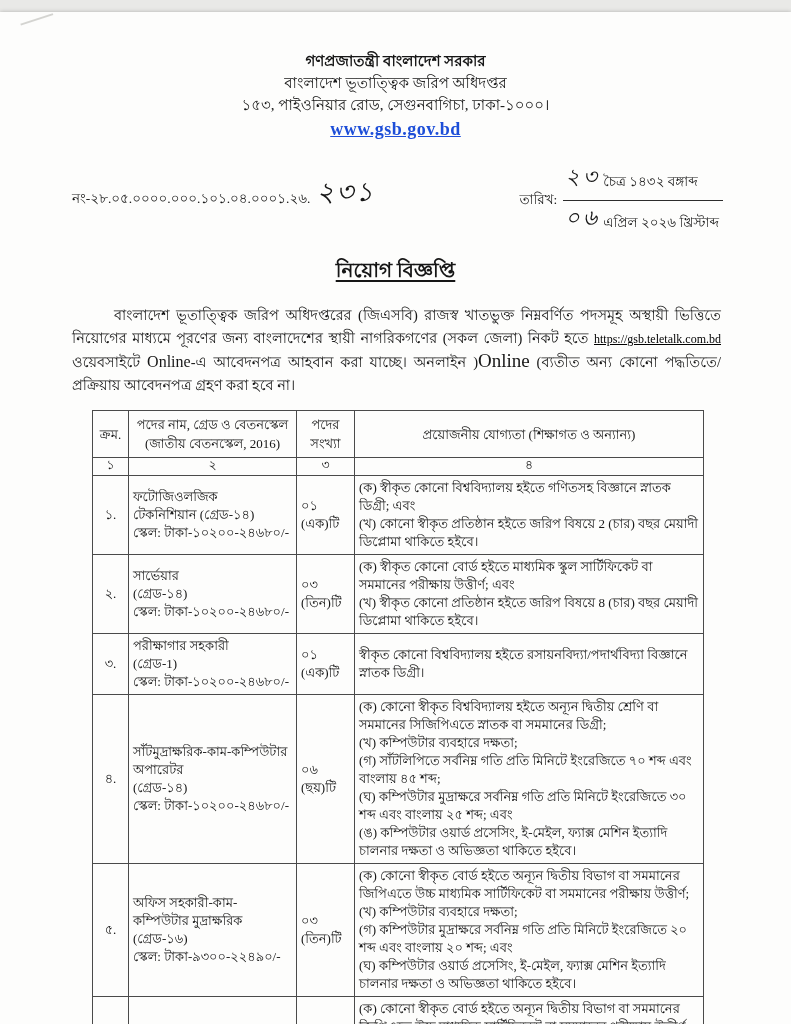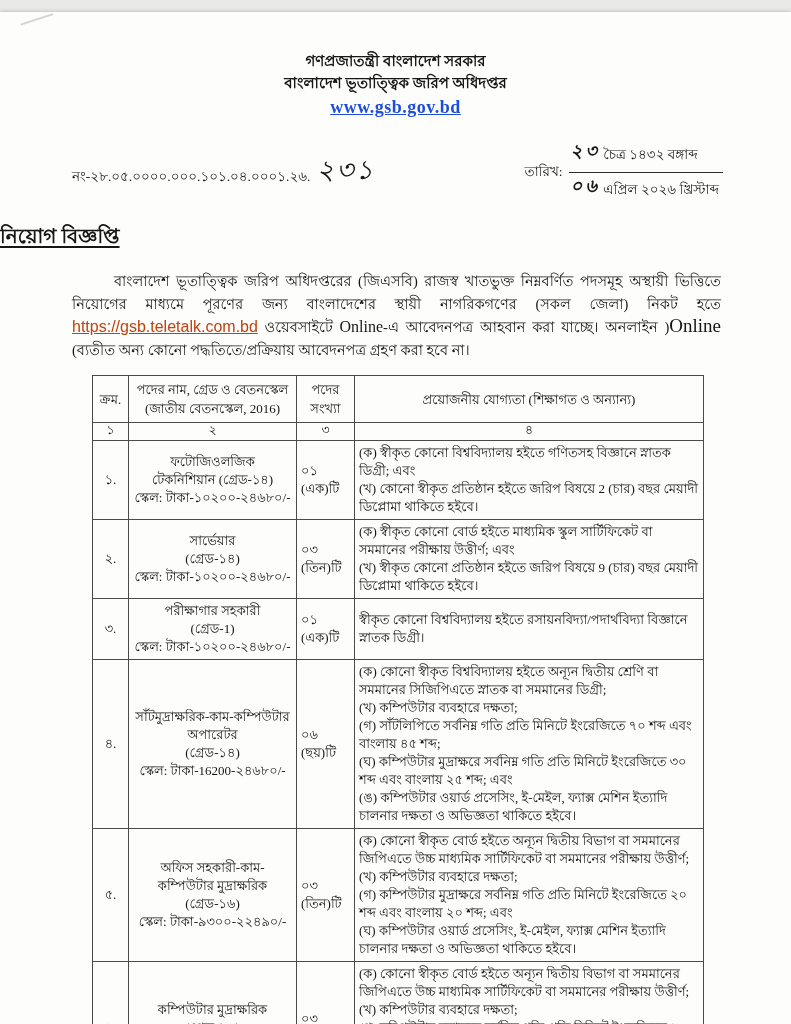--- a/index.html
+++ b/index.html
@@ -10,91 +10,92 @@
     background:#fdfdfc; overflow:hidden;
     box-shadow:0 0 4px rgba(0,0,0,.25);
   }
   .corner-mark {
     position:absolute; left:22px; top:6px; width:34px; height:16px;
     border-top:2px solid #c9c9c5; transform:rotate(-18deg); opacity:.8;
   }
   
   .letterhead { padding-top:38px; text-align:center; line-height:22px; font-size:15px; }
   .letterhead .l1 { font-weight:bold; }
-  .letterhead .l2 { font-weight:bold; }
+  .letterhead .l2 { font-weight:normal; }
   .website {
     display:inline-block; margin-top:2px; font-size:18px; font-weight:bold;
     text-decoration:underline; color:#1d4ed8; letter-spacing:.5px; cursor:pointer;
   }
   
   .memo-row {
     display:flex; justify-content:space-between; align-items:flex-start;
     padding:20px 68px 0 72px; font-size:13.5px;
   }
   .memo-left { white-space:nowrap; padding-top:12px; }
   .handwritten {
     font-style:italic; font-size:27px; font-weight:400; letter-spacing:2px;
     position:relative; top:-2px; padding-left:6px;
   }
   .date-block { display:flex; align-items:center; gap:6px; }
   .date-frac { display:inline-block; text-align:left; }
   .date-frac .top { border-bottom:1.5px solid #2c2c2c; padding:0 4px 2px 2px; }
   .date-frac .bottom { padding:1px 4px 0 2px; }
-  .date-frac .handwritten { font-size:18px; padding-left:0; letter-spacing:3px;font-weight:bold; }
+  .date-frac .handwritten { font-size:22px; padding-left:0; letter-spacing:3px; }
   
   .doc-title {
-    text-align:left; font-size:20px; font-weight:bold;
+    text-align:center; font-size:20px; font-weight:bold;
     text-decoration:underline; text-underline-offset:3px; margin-top:16px;
   }
   
   .intro {
     margin:16px 70px 0 72px; font-size:14.5px; line-height:22.5px;
     text-align:justify; text-indent:42px;
   }
   .intro .latin { font-family:"Liberation Serif",serif; font-size:16px; }
   .intro .latin.big { font-size:19px; }
   .intro .app-link {
-    font-family:Liberation Sans, sans-serif; font-size:16px;
-    text-decoration:underline; color:#c2410c; cursor:pointer;
+    font-family:Liberation Serif, serif; font-size:12px;
+    text-decoration:underline; color:#000000; cursor:pointer;
   }
   
   table.posts {
     border-collapse:collapse; table-layout:fixed;
     margin:14px auto 0 92px; width:611px;
     font-size:13px; line-height:18px;
   }
   table.posts th, table.posts td {
     border:1px solid #4a4a4a; vertical-align:middle;
     white-space:pre-line; padding:3px 4px;
   }
   th.h-serial { width:36px; }
   th.h-post  { width:168px; }
   th.h-count { width:58px; }
   th.h-qual  { width:349px; }
   table.posts thead th { font-weight:normal; text-align:center; line-height:19px; padding:4px 2px; }
   tr.colnums td { text-align:center; padding:0 2px 2px; line-height:15px; font-size:12.5px; }
   td.td-serial { text-align:center; }
-  td.td-post   { text-align:center; }
+  td.td-post   { }
   td.td-count  { text-align:left; }
   td.td-qual   { text-align:left; vertical-align:top; padding:3px 6px; }
   
   .continuation {
     position:absolute; right:88px; bottom:-9px; font-size:13px; color:#222;
   }
 </style>
 </head>
 <body>
 
 <div class="page">
 
   <div class="corner-mark"></div>
 
   <header class="letterhead">
     <div class="l1">গণপ্রজাতন্ত্রী বাংলাদেশ সরকার</div>
     <div class="l2">বাংলাদেশ ভূতাত্ত্বিক জরিপ অধিদপ্তর</div>
+    <div class="l3">১৫৩, পাইওনিয়ার রোড, সেগুনবাগিচা, ঢাকা-১০০০।</div>
     <div><a class="website">www.gsb.gov.bd</a></div>
   </header>
 
   <div class="memo-row">
     <div class="memo-left">
       <span>নং-২৮.০৫.০০০০.০০০.১০১.০৪.০০০১.২৬.</span><span class="handwritten">২৩১</span>
     </div>
     <div class="date-block">
       <span>তারিখ:</span>
       <span class="date-frac">
@@ -137,37 +138,37 @@
 (খ) কোনো স্বীকৃত প্রতিষ্ঠান হইতে জরিপ বিষয়ে 2 (চার) বছর মেয়াদী ডিপ্লোমা থাকিতে হইবে।</td>
         </tr>
         <tr>
           <td class="td-serial">২.</td>
           <td class="td-post">সার্ভেয়ার
 (গ্রেড-১৪)
 স্কেল: টাকা-১০২০০-২৪৬৮০/-</td>
           <td class="td-count">০৩
 (তিন)টি</td>
           <td class="td-qual">(ক) স্বীকৃত কোনো বোর্ড হইতে মাধ্যমিক স্কুল সার্টিফিকেট বা সমমানের পরীক্ষায় উত্তীর্ণ; এবং
-(খ) স্বীকৃত কোনো প্রতিষ্ঠান হইতে জরিপ বিষয়ে 9 (চার) বছর মেয়াদী ডিপ্লোমা থাকিতে হইবে।</td>
+(খ) স্বীকৃত কোনো প্রতিষ্ঠান হইতে জরিপ বিষয়ে 8 (চার) বছর মেয়াদী ডিপ্লোমা থাকিতে হইবে।</td>
         </tr>
         <tr>
           <td class="td-serial">৩.</td>
           <td class="td-post">পরীক্ষাগার সহকারী
 (গ্রেড-1)
 স্কেল: টাকা-১০২০০-২৪৬৮০/-</td>
           <td class="td-count">০১
 (এক)টি</td>
           <td class="td-qual">স্বীকৃত কোনো বিশ্ববিদ্যালয় হইতে রসায়নবিদ্যা/পদার্থবিদ্যা বিজ্ঞানে স্নাতক ডিগ্রী।</td>
         </tr>
         <tr>
           <td class="td-serial">৪.</td>
           <td class="td-post">সাঁটমুদ্রাক্ষরিক-কাম-কম্পিউটার
 অপারেটর
 (গ্রেড-১৪)
-স্কেল: টাকা-16200-২৪৬৮০/-</td>
+স্কেল: টাকা-১০২০০-২৪৬৮০/-</td>
           <td class="td-count">০৬
 (ছয়)টি</td>
           <td class="td-qual">(ক) কোনো স্বীকৃত বিশ্ববিদ্যালয় হইতে অন্যূন দ্বিতীয় শ্রেণি বা সমমানের সিজিপিএতে স্নাতক বা সমমানের ডিগ্রী;
 (খ) কম্পিউটার ব্যবহারে দক্ষতা;
 (গ) সাঁটলিপিতে সর্বনিম্ন গতি প্রতি মিনিটে ইংরেজিতে ৭০ শব্দ এবং বাংলায় ৪৫ শব্দ;
 (ঘ) কম্পিউটার মুদ্রাক্ষরে সর্বনিম্ন গতি প্রতি মিনিটে ইংরেজিতে ৩০ শব্দ এবং বাংলায় ২৫ শব্দ; এবং
 (ঙ) কম্পিউটার ওয়ার্ড প্রসেসিং, ই-মেইল, ফ্যাক্স মেশিন ইত্যাদি চালনার দক্ষতা ও অভিজ্ঞতা থাকিতে হইবে।</td>
         </tr>
         <tr>
           <td class="td-serial">৫.</td>

